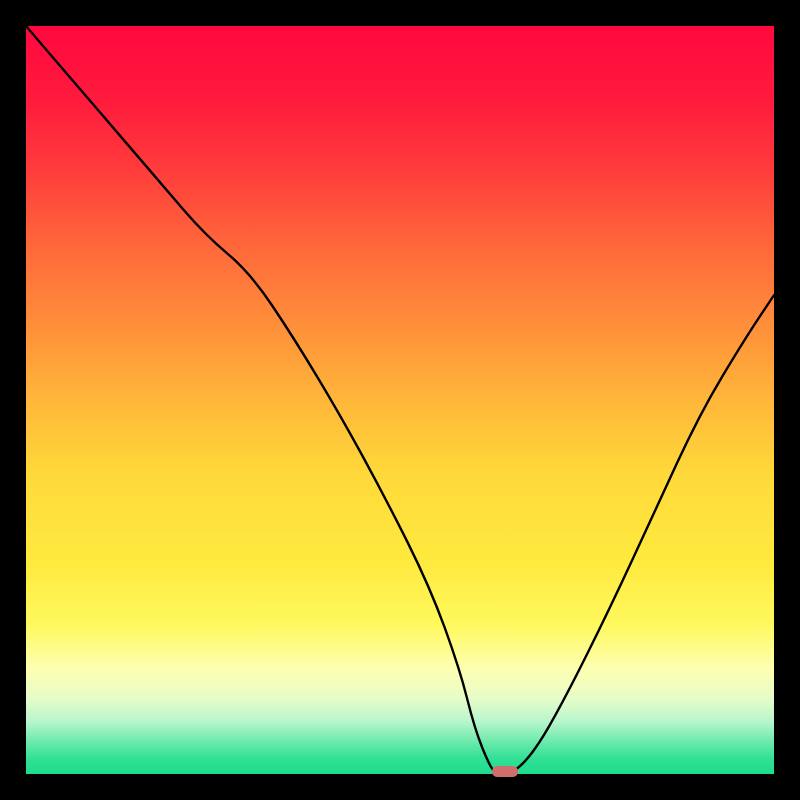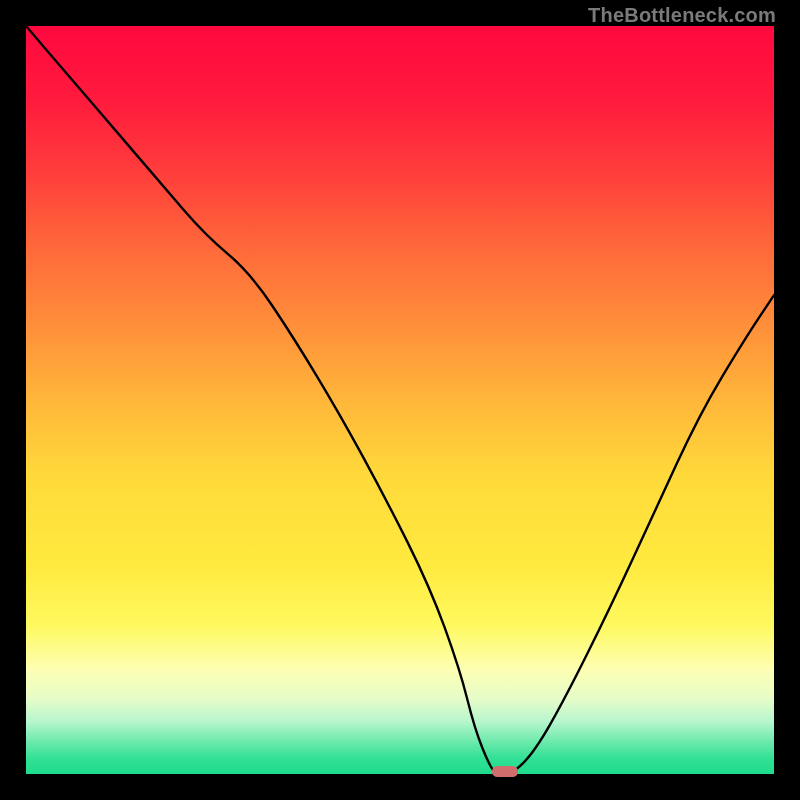--- a/index.html
+++ b/index.html
@@ -74,14 +74,13 @@
 
 <div class="frame">
   <div class="plot"></div>
 
   <svg class="curve" viewBox="0 0 748 748" preserveAspectRatio="none">
     <path id="curve-path" fill="none" stroke="#000" stroke-width="2.4" stroke-linejoin="round" stroke-linecap="round" d="M 0.0 0.0 Q 0.0 0.0 22.4 26.2 Q 44.9 52.4 67.3 78.5 Q 89.8 104.7 112.2 130.9 Q 134.6 157.1 157.1 183.3 Q 179.5 209.4 202.0 228.1 Q 224.4 246.8 246.8 280.5 Q 269.3 314.2 291.7 351.6 Q 314.2 389.0 336.6 430.1 Q 359.0 471.2 381.5 516.1 Q 403.9 561.0 418.9 602.1 Q 433.8 643.3 441.3 673.2 Q 448.8 703.1 456.3 721.8 Q 463.8 740.5 467.5 744.3 Q 471.2 748.0 478.7 748.0 Q 486.2 748.0 497.4 736.8 Q 508.6 725.6 523.6 699.4 Q 538.6 673.2 561.0 628.3 Q 583.4 583.4 605.9 534.8 Q 628.3 486.2 650.8 437.6 Q 673.2 389.0 695.6 351.6 Q 718.1 314.2 733.0 291.7 T 748.0 269.3"></path>
   </svg>
 
   <div id="marker" class="marker" style="left: 491.72px; top: 766px;"></div>
 
-  <div class="watermark">TheBottleneck.com</div>
 </div>
 
 </body></html>

